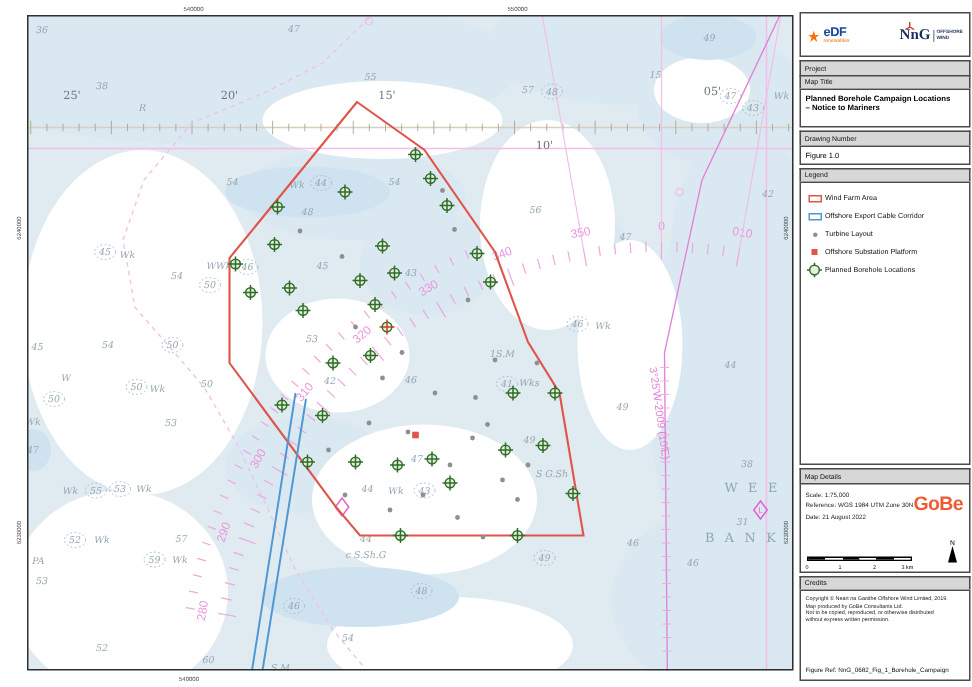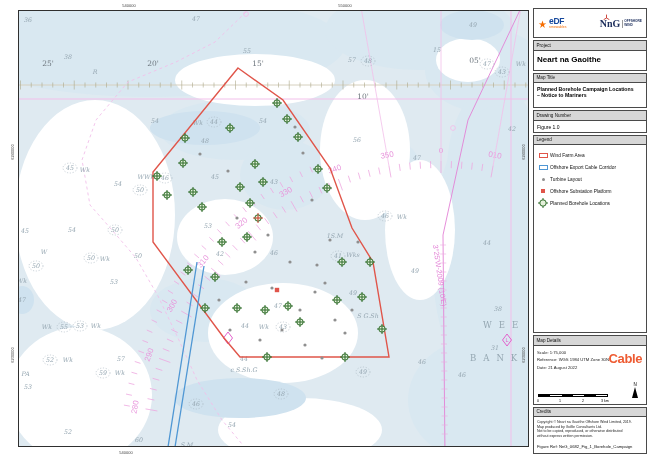--- a/index.html
+++ b/index.html
@@ -654,21 +654,20 @@
         <span>NnG</span>
       </span>
       <span class="nng-side">
         <div>OFFSHORE</div>
         <div>WIND</div>
       </span>
     </div>
   </div>
 
   <div class="phead">Project</div>
-  <div class="pbox pval" id="project-box">Neart na Gaoithe</div>
 
   <div class="phead">Map Title</div>
   <div class="pbox pval" id="title-box">
     <div>Planned Borehole Campaign Locations</div>
     <div>– Notice to Mariners</div>
   </div>
 
   <div class="phead">Drawing Number</div>
   <div class="pbox pval" id="drawing-box">Figure 1.0</div>
 
@@ -708,21 +707,21 @@
       </span>
       <span class="llab">Planned Borehole Locations</span>
     </div>
   </div>
 
   <div class="phead">Map Details</div>
   <div class="pbox pval" id="details-box">
     <div class="dl">Scale: 1:75,000</div>
     <div class="dl">Reference: WGS 1984 UTM Zone 30N</div>
     <div class="dl">Date: 21 August 2022</div>
-    <div class="gobe">Cable</div>
+    <div class="gobe">GoBe</div>
     <div class="scalebar">
       <span class="sb-b"></span>
         <span class="sb-w"></span>
         <span class="sb-b"></span>
       <span class="sb-w"></span>
         <span class="sb-b"></span>
         <span class="sb-w"></span>
     </div>
     <div class="sb-labels">
       <span style="left:0">0</span>

